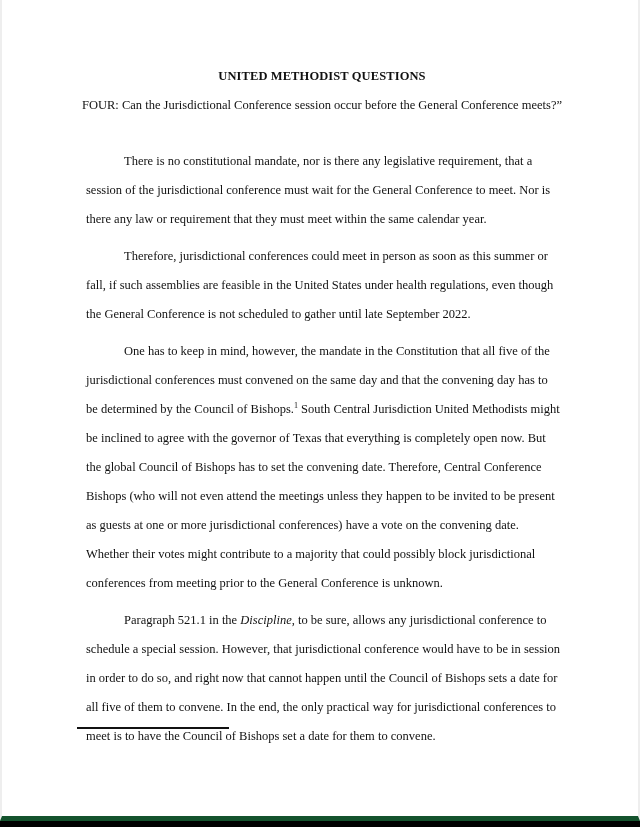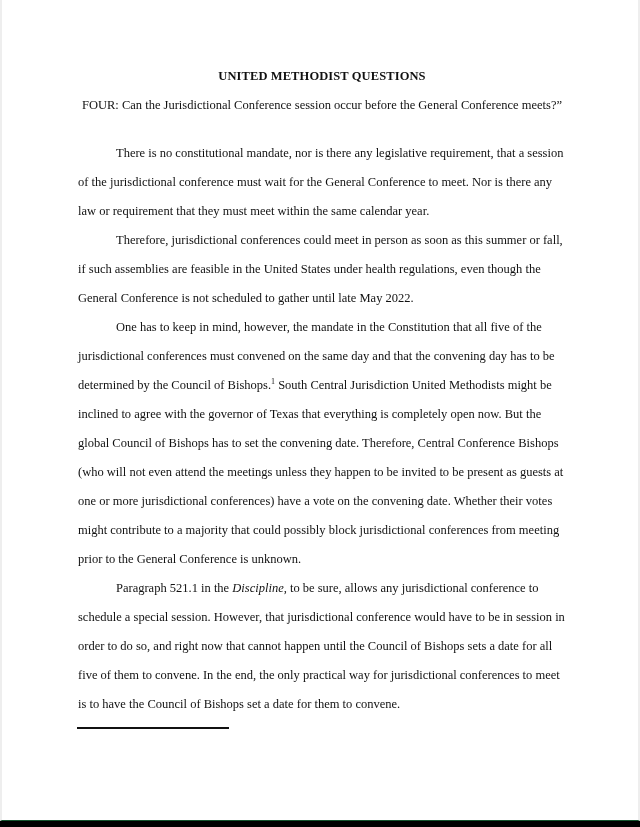--- a/index.html
+++ b/index.html
@@ -3,54 +3,54 @@
   <meta charset="utf-8">
   <style>
     html, body { margin: 0; padding: 0; }
     body {
       width: 640px; height: 827px; background: #000; position: relative; overflow: hidden;
       font-family: "Liberation Serif", "DejaVu Serif", serif; color: #111;
     }
     .page {
       position: absolute; left: 0; top: 0; width: 640px; height: 821px;
       background: #fff; box-sizing: border-box;
-      border-left: 2px solid #eee; border-right: 2px solid #eee; border-bottom: 1px solid #14532d;
+      border-left: 2px solid #eee; border-right: 2px solid #eee; border-bottom: 5px solid #14532d;
     }
     .title {
       position: absolute; top: 69px; left: 0; width: 640px; text-align: center;
       font-weight: bold; font-size: 12.5px; letter-spacing: 0.1px;
     }
     .subtitle {
       position: absolute; top: 98px; left: 0; width: 640px; text-align: center;
       font-size: 12.5px;
     }
     .body {
       position: absolute; top: 139px; left: 76px; width: 492px;
       font-size: 12.5px; line-height: 29px;
     }
-    .body p { margin: 0; text-indent: 38px; }
+    .body p { margin: 8px; text-indent: 38px; }
     sup { font-size: 8px; line-height: 0; vertical-align: 5px; }
     .fn-rule {
       position: absolute; top: 727px; left: 75px; width: 152px; height: 2px; background: #111;
     }
     .footnote {
       position: absolute; top: 736px; left: 76px; width: 520px; font-size: 10px;
     }
     .footnote sup { font-size: 7px; vertical-align: 4px; }
     .bottom-bar { position: absolute; left: 0; top: 821px; width: 640px; height: 6px; background: #000; }
   </style>
 </head>
 <body>
 
 <div class="page">
   <div class="title">UNITED METHODIST QUESTIONS</div>
   <div class="subtitle">FOUR: Can the Jurisdictional Conference session occur before the General Conference meets?”</div>
 
   <div class="body">
     <p>There is no constitutional mandate, nor is there any legislative requirement, that a session of the jurisdictional conference must wait for the General Conference to meet. Nor is there any law or requirement that they must meet within the same calendar year.</p>
-    <p>Therefore, jurisdictional conferences could meet in person as soon as this summer or fall, if such assemblies are feasible in the United States under health regulations, even though the General Conference is not scheduled to gather until late May 2022.</p>
+    <p>Therefore, jurisdictional conferences could meet in person as soon as this summer or fall, if such assemblies are feasible in the United States under health regulations, even though the General Conference is not scheduled to gather until late September 2022.</p>
     <p><span>One has to keep in mind, however, the mandate in the Constitution that all five of the jurisdictional conferences must convened on the same day and that the convening day has to be determined by the Council of Bishops.</span><sup>1</sup><span> South Central Jurisdiction United Methodists might be inclined to agree with the governor of Texas that everything is completely open now. But the global Council of Bishops has to set the convening date. Therefore, Central Conference Bishops (who will not even attend the meetings unless they happen to be invited to be present as guests at one or more jurisdictional conferences) have a vote on the convening date. Whether their votes might contribute to a majority that could possibly block jurisdictional conferences from meeting prior to the General Conference is unknown.</span></p>
     <p><span>Paragraph 521.1 in the </span><em>Discipline</em><span>, to be sure, allows any jurisdictional conference to schedule a special session. However, that jurisdictional conference would have to be in session in order to do so, and right now that cannot happen until the Council of Bishops sets a date for all five of them to convene. In the end, the only practical way for jurisdictional conferences to meet is to have the Council of Bishops set a date for them to convene.</span></p>
   </div>
 
   <div class="fn-rule"></div>
 </div>
 <div class="bottom-bar"></div>
 
 </body></html>

